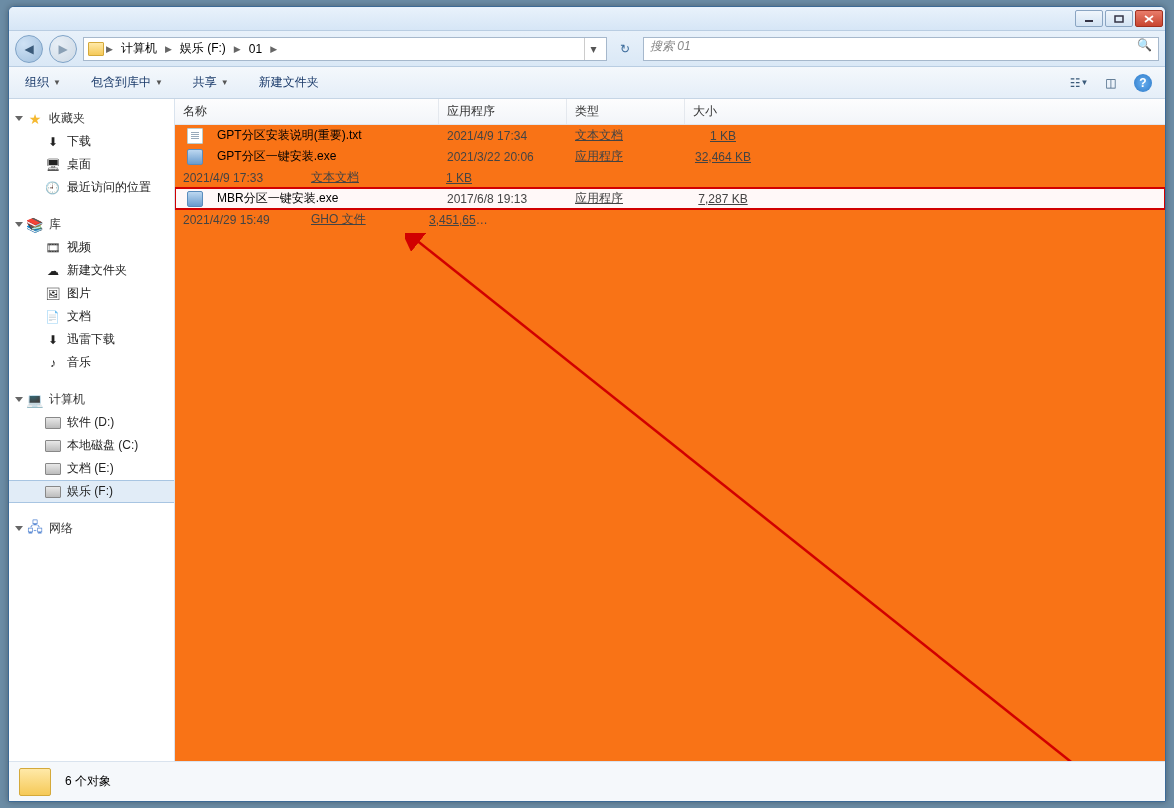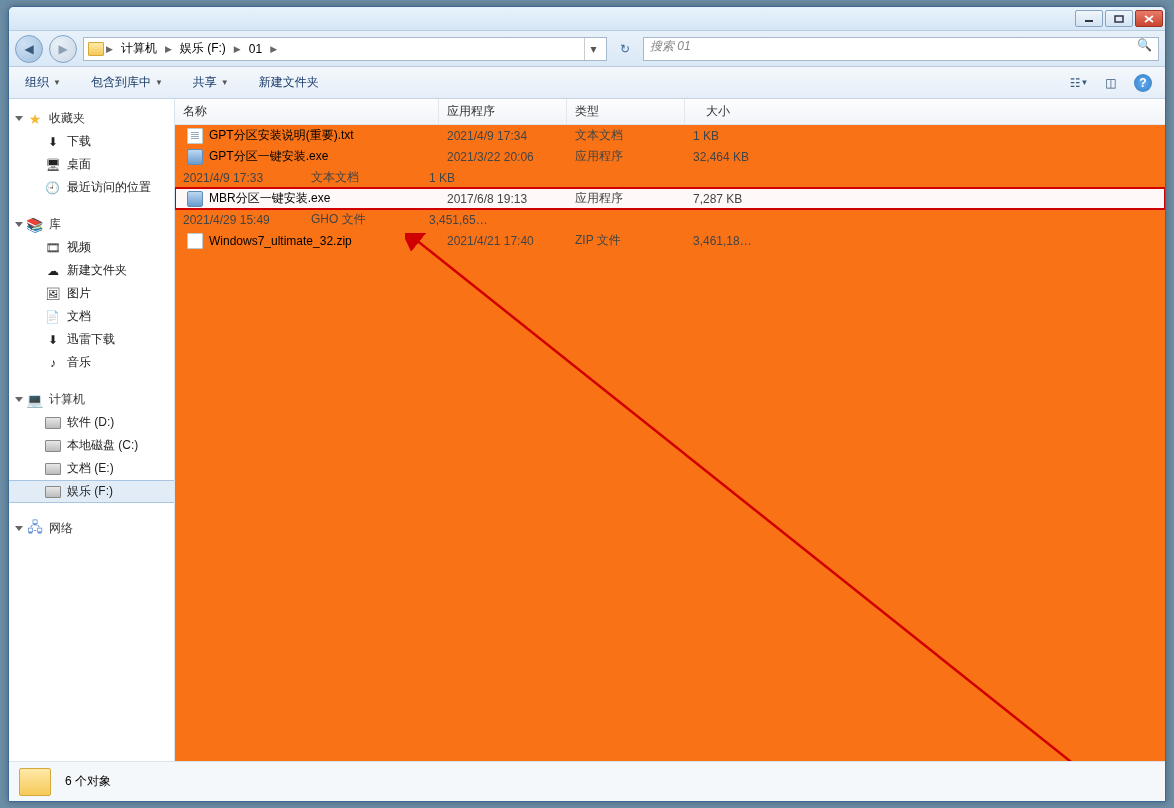--- a/index.html
+++ b/index.html
@@ -117,28 +117,28 @@
 .listhead {
   height: 26px;
   border-bottom: 1px solid #e0e6ed;
   display:flex; align-items:center;
   background:linear-gradient(#fdfdfe,#f2f5f9);
 }
 .col { padding:0 8px; border-right:1px solid #e4e8ee; height:100%; display:flex; align-items:center; color:#333;}
 .col-name { width: 264px;}
 .col-date { width: 128px;}
 .col-type { width: 118px;}
-.col-size { width: 76px; justify-content:flex-start; border-right:none;margin-left:13px;}
+.col-size { width: 76px; justify-content:flex-start; border-right:none;}
 .listbody { flex:1; overflow:auto; position:relative;}
 .row { display:flex; align-items:center; height:21px; padding:0; }
 .row .cell { padding:0 8px; overflow:hidden; white-space:nowrap; text-overflow:ellipsis;}
-.row .c-name { width:264px; display:flex; align-items:center; gap:6px; padding-left:12px;}
+.row .c-name { width:264px; display:flex; align-items:center; gap:14px; padding-left:12px;}
 .row .c-date { width:128px; color:#444;}
-.row .c-type { width:118px; color:#444;}
-.row .c-size { width:76px; text-align:left; color:#444;}
+.row .c-type { width:118px; color:#444;text-decoration:underline;}
+.row .c-size { width:76px; text-align:center; color:#444;text-decoration:underline;}
 .row.highlighted { outline: 2px solid #d10000; outline-offset:-1px; background:#fff8f8;}
 .file-icon { width:16px; height:16px; display:inline-flex; align-items:center; justify-content:center;}
 .txt-i { background:#fff; border:1px solid #bcc; border-radius:1px;}
 .txt-i::before { content:""; width:8px; height:1px; background:#9ab; box-shadow:0 2px #9ab,0 4px #9ab,0 6px #9ab; position:relative; top:-3px;}
 .exe-i { background:linear-gradient(#bcd7f0,#6a9cce); border:1px solid #5a8cbc; border-radius:2px;}
 .gho-i, .zip-i { background:#fff; border:1px solid #bcc; border-radius:1px;}
 .statusbar {
   height: 40px;
   border-top:1px solid #d9e3ee;
   display:flex; align-items:center; gap:14px;
@@ -372,29 +372,20 @@
             </div>
             <div class="cell c-date">2017/6/8 19:13</div>
             <div class="cell c-type">应用程序</div>
             <div class="cell c-size">7,287 KB</div>
           </div>
           <div class="row">
             <div class="cell c-date">2021/4/29 15:49</div>
             <div class="cell c-type">GHO 文件</div>
             <div class="cell c-size">3,451,653...</div>
           </div>
-          <div class="row">
-            <div class="cell c-name">
-              <span class="file-icon zip-i"></span>
-              <span>Windows7_ultimate_32.zip</span>
-            </div>
-            <div class="cell c-date">2021/4/21 17:40</div>
-            <div class="cell c-type">ZIP 文件</div>
-            <div class="cell c-size">3,461,184...</div>
-          </div>
           <svg class="annotation-arrow" width="700" height="560">
           <defs>
             <marker id="ah" markerWidth="12" markerHeight="12" refX="2" refY="5" orient="auto">
               <polygon points="0,0 10,5 0,10" fill="#d10000"></polygon>
             </marker>
           </defs>
           <line x1="680" y1="540" x2="10" y2="6" stroke="#d10000" stroke-width="2.5" marker-end="url(#ah)"></line>
         </svg>
       </div>
     </div>

